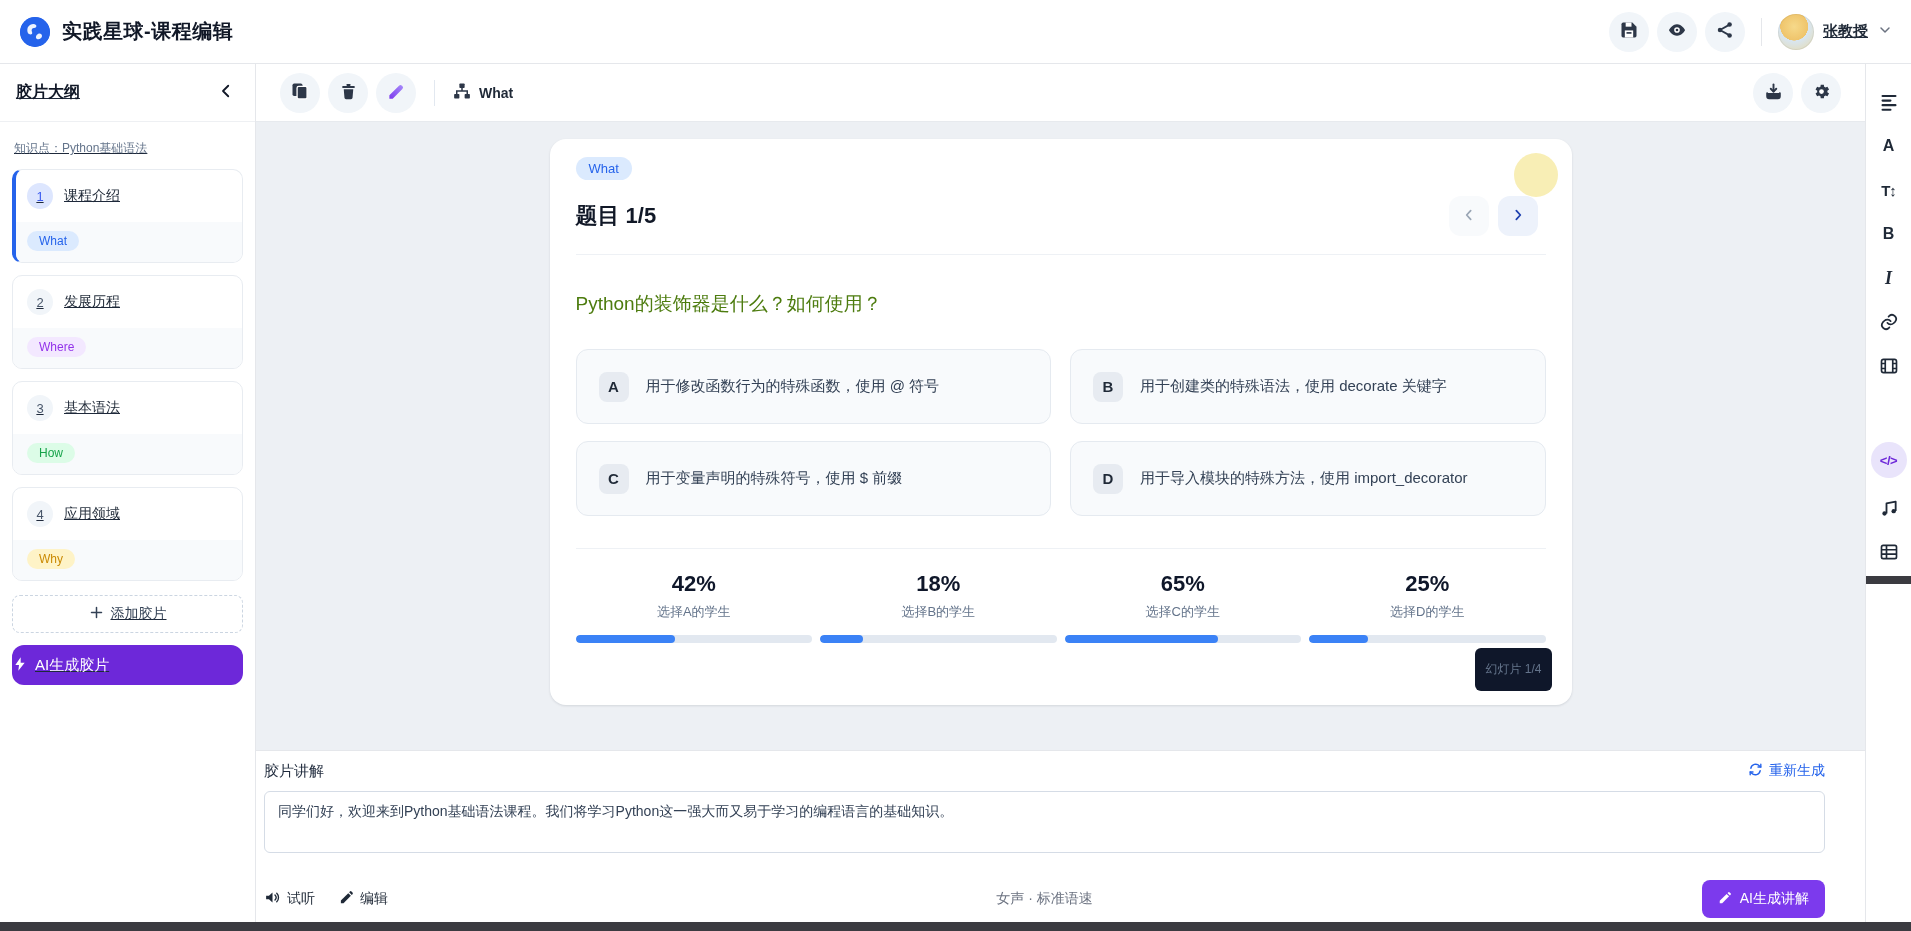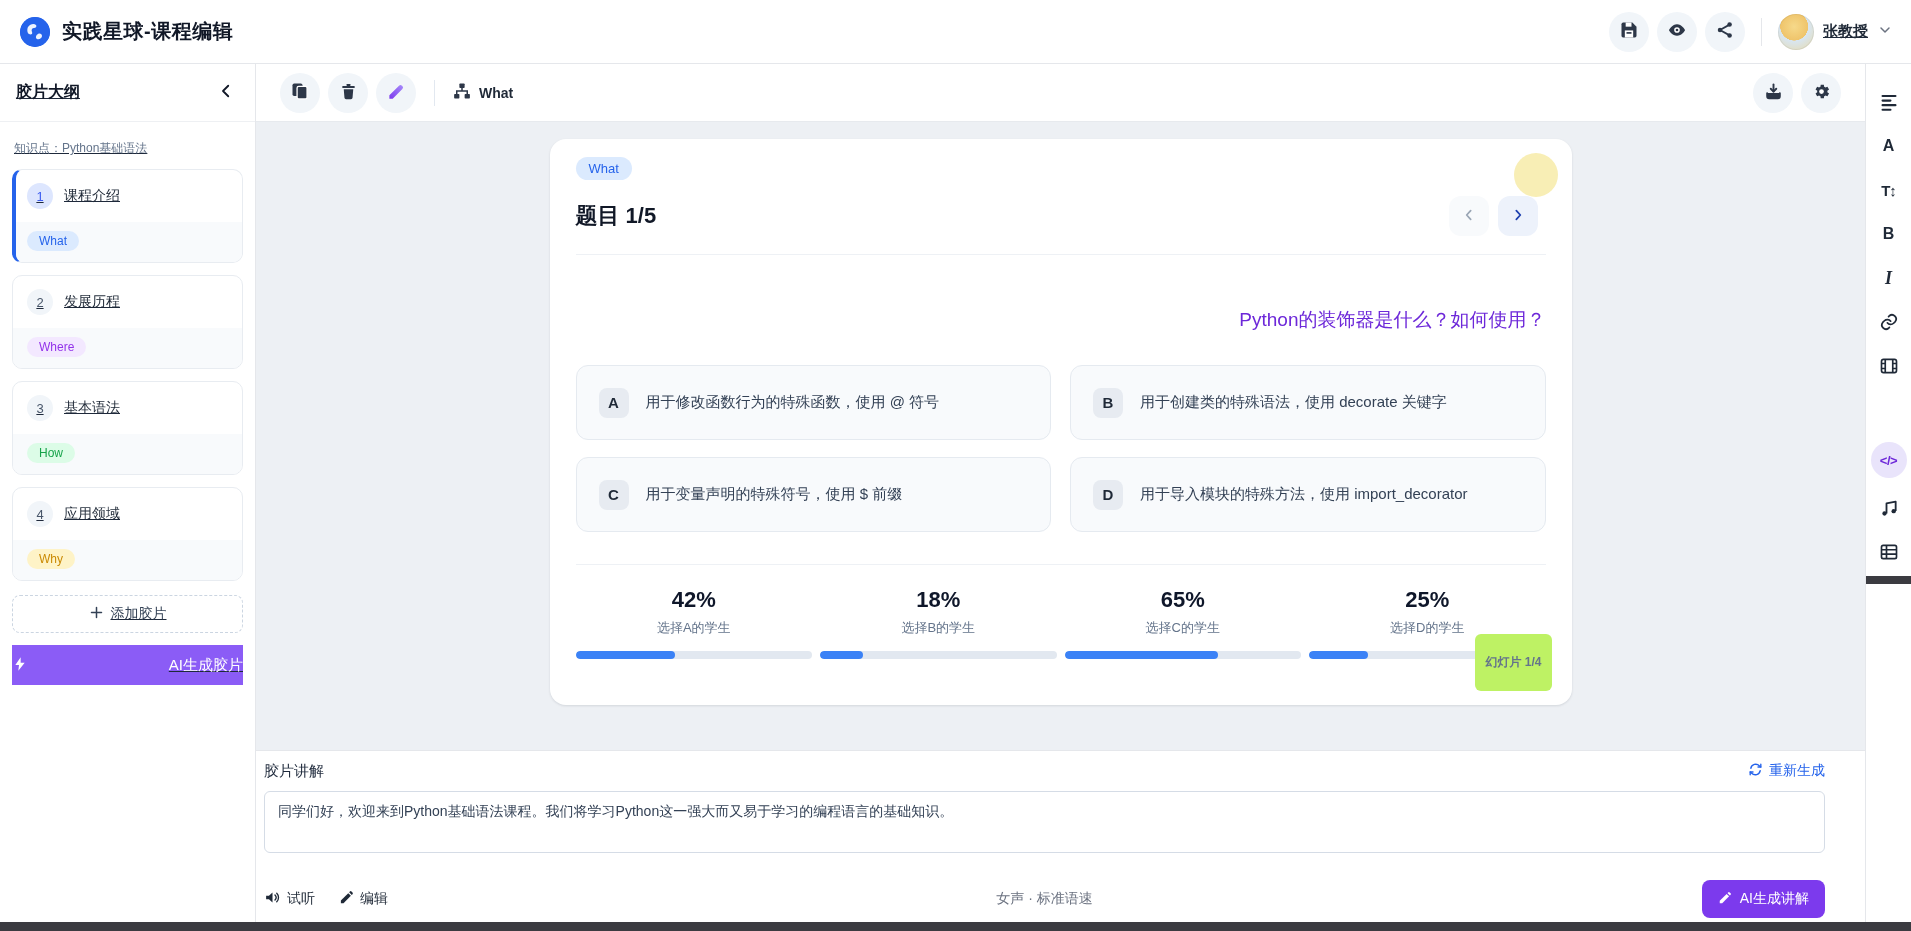--- a/index.html
+++ b/index.html
@@ -35,54 +35,54 @@
   .sb-item.active { border-left:4px solid #2563eb; }
   .sb-item-top { display:flex; align-items:center; gap:11px; padding:13px 14px; }
   .sb-item.active .sb-item-top { padding-left:11px; }
   .num { width:26px; height:26px; border-radius:50%; background:#f1f5f9; color:#475569; font-size:13px; display:flex; align-items:center; justify-content:center; flex:0 0 auto; }
   .sb-item.active .num { background:#dde6fe; color:#3b5bf0; }
   .sb-item-title { font-size:14px; color:#1f2937; }
   .sb-item-bottom { background:#f8fafc; padding:9px 14px 11px; }
   .sb-item.active .sb-item-bottom { padding-left:11px; }
   .type-badge { display:inline-block; font-size:12px; padding:3px 12px; border-radius:999px; }
   .add-btn { width:100%; height:38px; margin:14px 0 12px; background:#fff; border:1.5px dashed #cbd5e1; border-radius:8px; color:#334155; font-size:14px; display:flex; align-items:center; justify-content:center; gap:7px; cursor:pointer; }
-  .ai-slide-btn { width:100%; height:40px; background:#8b5cf6; border:none; border-radius:0; color:#fff; font-size:15px; display:flex; align-items:center; justify-content:space-between; gap:7px; cursor:pointer; }
+  .ai-slide-btn { width:100%; height:40px; background:#6d28d9; border:none; border-radius:12px; color:#fff; font-size:15px; display:flex; align-items:center; justify-content:flex-start; gap:7px; cursor:pointer; }
 
   
   .main { flex:1; min-width:0; display:flex; flex-direction:column; background:#edf0f4; }
   .main-toolbar { height:58px; background:#fff; border-bottom:1px solid #e7eaee; display:flex; align-items:center; justify-content:space-between; padding:0 24px; }
   .mt-left, .mt-right { display:flex; align-items:center; gap:8px; }
   .vt-divider { width:1px; height:26px; background:#e2e8f0; margin:0 10px; }
   .breadcrumb { display:flex; align-items:center; gap:8px; font-size:14px; font-weight:600; color:#1f2937; }
 
   
   .canvas { flex:1; display:flex; justify-content:center; align-items:flex-start; padding-top:17px; }
   .slide-card { position:relative; width:1022px; height:566px; background:#fff; border-radius:16px; box-shadow:0 1px 3px rgba(15,23,42,.08), 0 1px 2px rgba(15,23,42,.04); padding:18px 26px 16px; }
   .deco-circle { position:absolute; top:14px; right:14px; width:44px; height:44px; border-radius:50%; background:#f8eeb5; }
   .pill { display:inline-block; font-size:13px; padding:4px 13px; border-radius:999px; background:#dbeafe; color:#2563eb; }
   .q-header { display:flex; align-items:center; justify-content:space-between; margin-top:16px; }
   .q-counter { font-size:22px; font-weight:700; color:#111827; }
   .nav-btns { display:flex; gap:9px; margin-right:8px; }
   .nav-btn { width:40px; height:40px; border:none; border-radius:12px; display:flex; align-items:center; justify-content:center; cursor:pointer; }
   .nav-prev { background:#f8fafc; color:#9aa6b5; }
   .nav-next { background:#edf2fb; color:#1e40af; }
   .q-divider { border-bottom:1px solid #eef1f5; margin-top:18px; }
-  .question { margin-top:52px; font-size:19px; color:#6d28d9;text-align:right; }
+  .question { margin-top:36px; font-size:19px; color:#4d7c0f; }
   .options { margin-top:32px; display:grid; grid-template-columns:1fr 1fr; gap:17px 19px; }
   .option { height:75px; background:#f8fafc; border:1px solid #e5eaf0; border-radius:12px; display:flex; align-items:center; gap:17px; padding:0 22px; cursor:pointer; }
   .opt-letter { width:30px; height:30px; border-radius:8px; background:#e7ebf1; color:#1f2937; font-weight:700; font-size:15px; display:flex; align-items:center; justify-content:center; flex:0 0 auto; }
   .opt-text { font-size:15px; color:#334155; }
   .stats-divider { border-bottom:1px solid #eef1f5; margin-top:32px; }
   .stats { margin-top:22px; display:grid; grid-template-columns:repeat(4,1fr); gap:8px; }
   .stat { text-align:center; }
   .stat-pct { font-size:22px; font-weight:700; color:#0f172a; }
   .stat-label { font-size:13px; color:#64748b; margin-top:6px; }
   .stat-track { margin-top:14px; height:8px; border-radius:999px; background:#e2e8f0; overflow:hidden; }
   .stat-fill { height:8px; border-radius:999px; background:#3b82f6; }
-  .slide-counter { position:absolute; right:20px; bottom:14px; background:#bef264; color:#64748b; font-size:12px; padding:20px 10px; border-radius:6px;font-weight:bold; }
+  .slide-counter { position:absolute; right:20px; bottom:14px; background:#0f172a; color:#64748b; font-size:12px; padding:13px 10px; border-radius:6px; }
 
   
   .narration { height:172px; background:#fff; border-top:1px solid #e5e7eb; padding:0 40px 16px 8px; }
   .nr-row1 { height:40px; display:flex; align-items:center; justify-content:space-between; }
   .nr-title { font-size:15px; color:#1e293b; }
   .regen-btn { display:flex; align-items:center; gap:6px; background:none; border:none; color:#2563eb; font-size:14px; cursor:pointer; }
   .nr-textarea { width:100%; height:62px; border:1px solid #d5dce6; border-radius:6px; resize:none; font-family:inherit; font-size:14px; color:#334155; padding:9px 13px; line-height:1.5; outline:none; }
   .nr-row3 { margin-top:22px; position:relative; display:flex; align-items:center; justify-content:space-between; height:40px; }
   .nr-left { display:flex; align-items:center; gap:24px; }
   .text-btn { display:flex; align-items:center; gap:6px; background:none; border:none; font-size:14px; color:#1f2937; cursor:pointer; }

